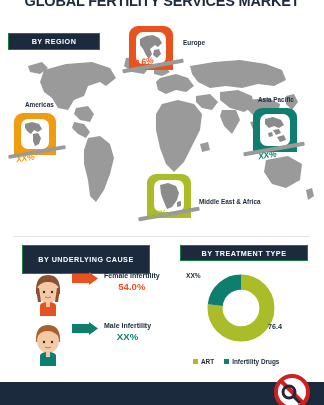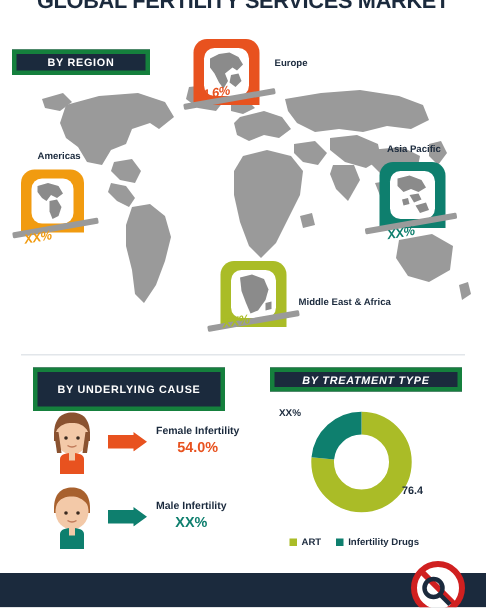--- a/index.html
+++ b/index.html
@@ -34,25 +34,25 @@
     position: absolute;
     background: #1b2a3d;
     color: #ffffff;
     font-size: 7.2px;
     font-weight: bold;
     letter-spacing: 0.5px;
     text-align: center;
     display: flex;
     align-items: center;
     justify-content: center;
-    border: 3px solid #15803d;
+    border: 1px solid #15803d;
   }
   #by-region      { left: 8px;   top: 33px;  width: 92px;  height: 17px; }
   #by-cause       { left: 22px;  top: 245px; width: 128px; height: 29px; }
-  #by-treatment   { left: 180px; top: 245px; width: 128px; height: 16px; font-style: italic; }
+  #by-treatment   { left: 180px; top: 245px; width: 128px; height: 16px; }
 
   
   #map-wrap {
     position: absolute;
     left: 14px; top: 52px;
     width: 300px; height: 178px;
   }
   #map-wrap svg { width: 100%; height: 100%; display: block; }
   .card {
     position: absolute;
@@ -116,21 +116,21 @@
   #me-label { left: 199px; top: 198px; }
 
   
   #divider {
     position: absolute;
     left: 14px; top: 236px; width: 296px; height: 1px;
     background: #e2e6ea;
   }
 
   
-  .cause-row { position: absolute; display: flex; align-items: center; }
+  .cause-row { position: absolute; display: flex; align-items: flex-start; }
   #cause-female { left: 28px; top: 272px; }
   #cause-male   { left: 28px; top: 322px; }
   .avatar { width: 40px; height: 44px; flex: 0 0 auto; }
   .avatar svg { display: block; }
   .arrow {
     width: 26px; height: 13px;
     margin-left: 4px;
     flex: 0 0 auto;
   }
   .arrow svg { display: block; }

